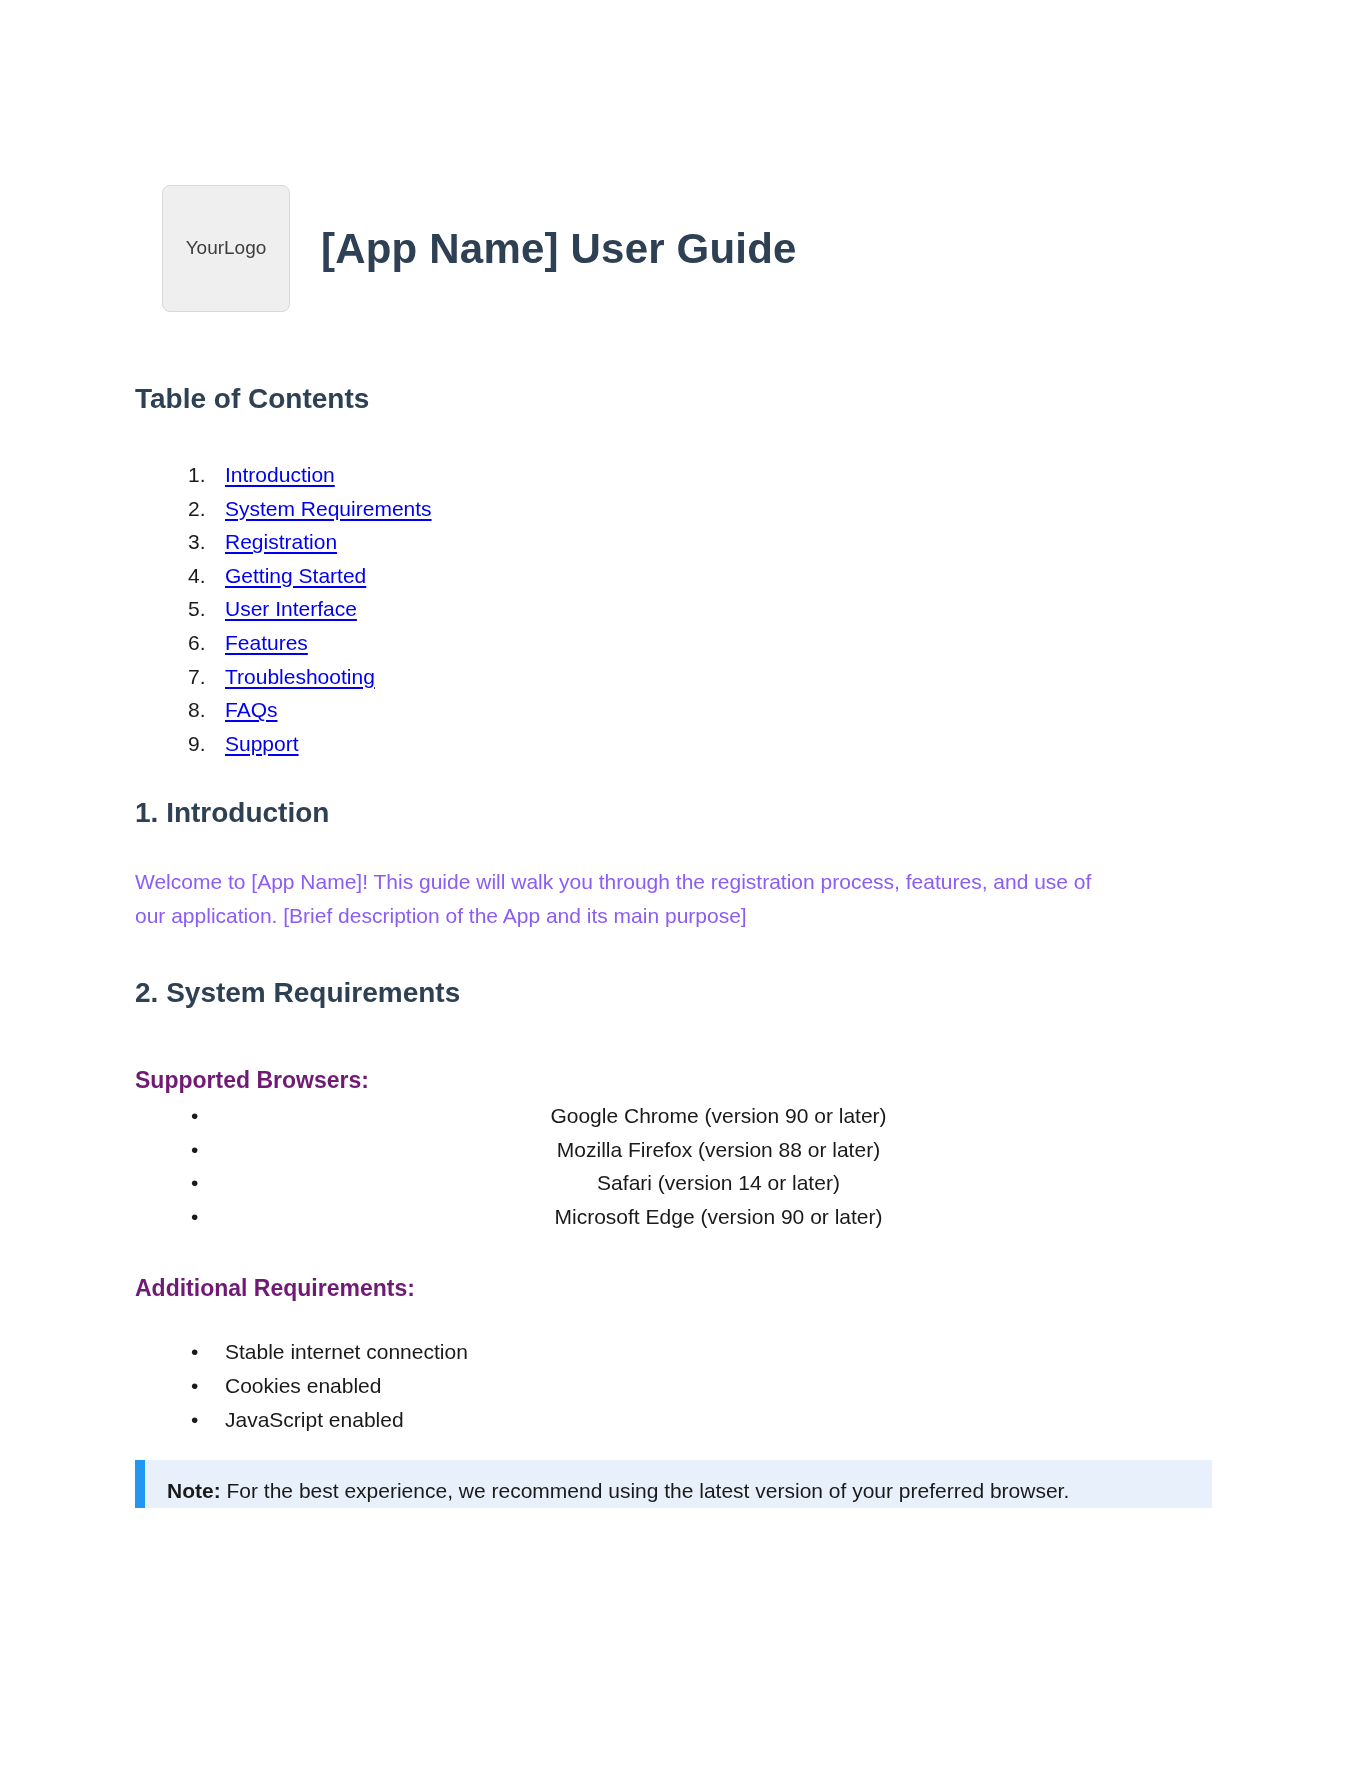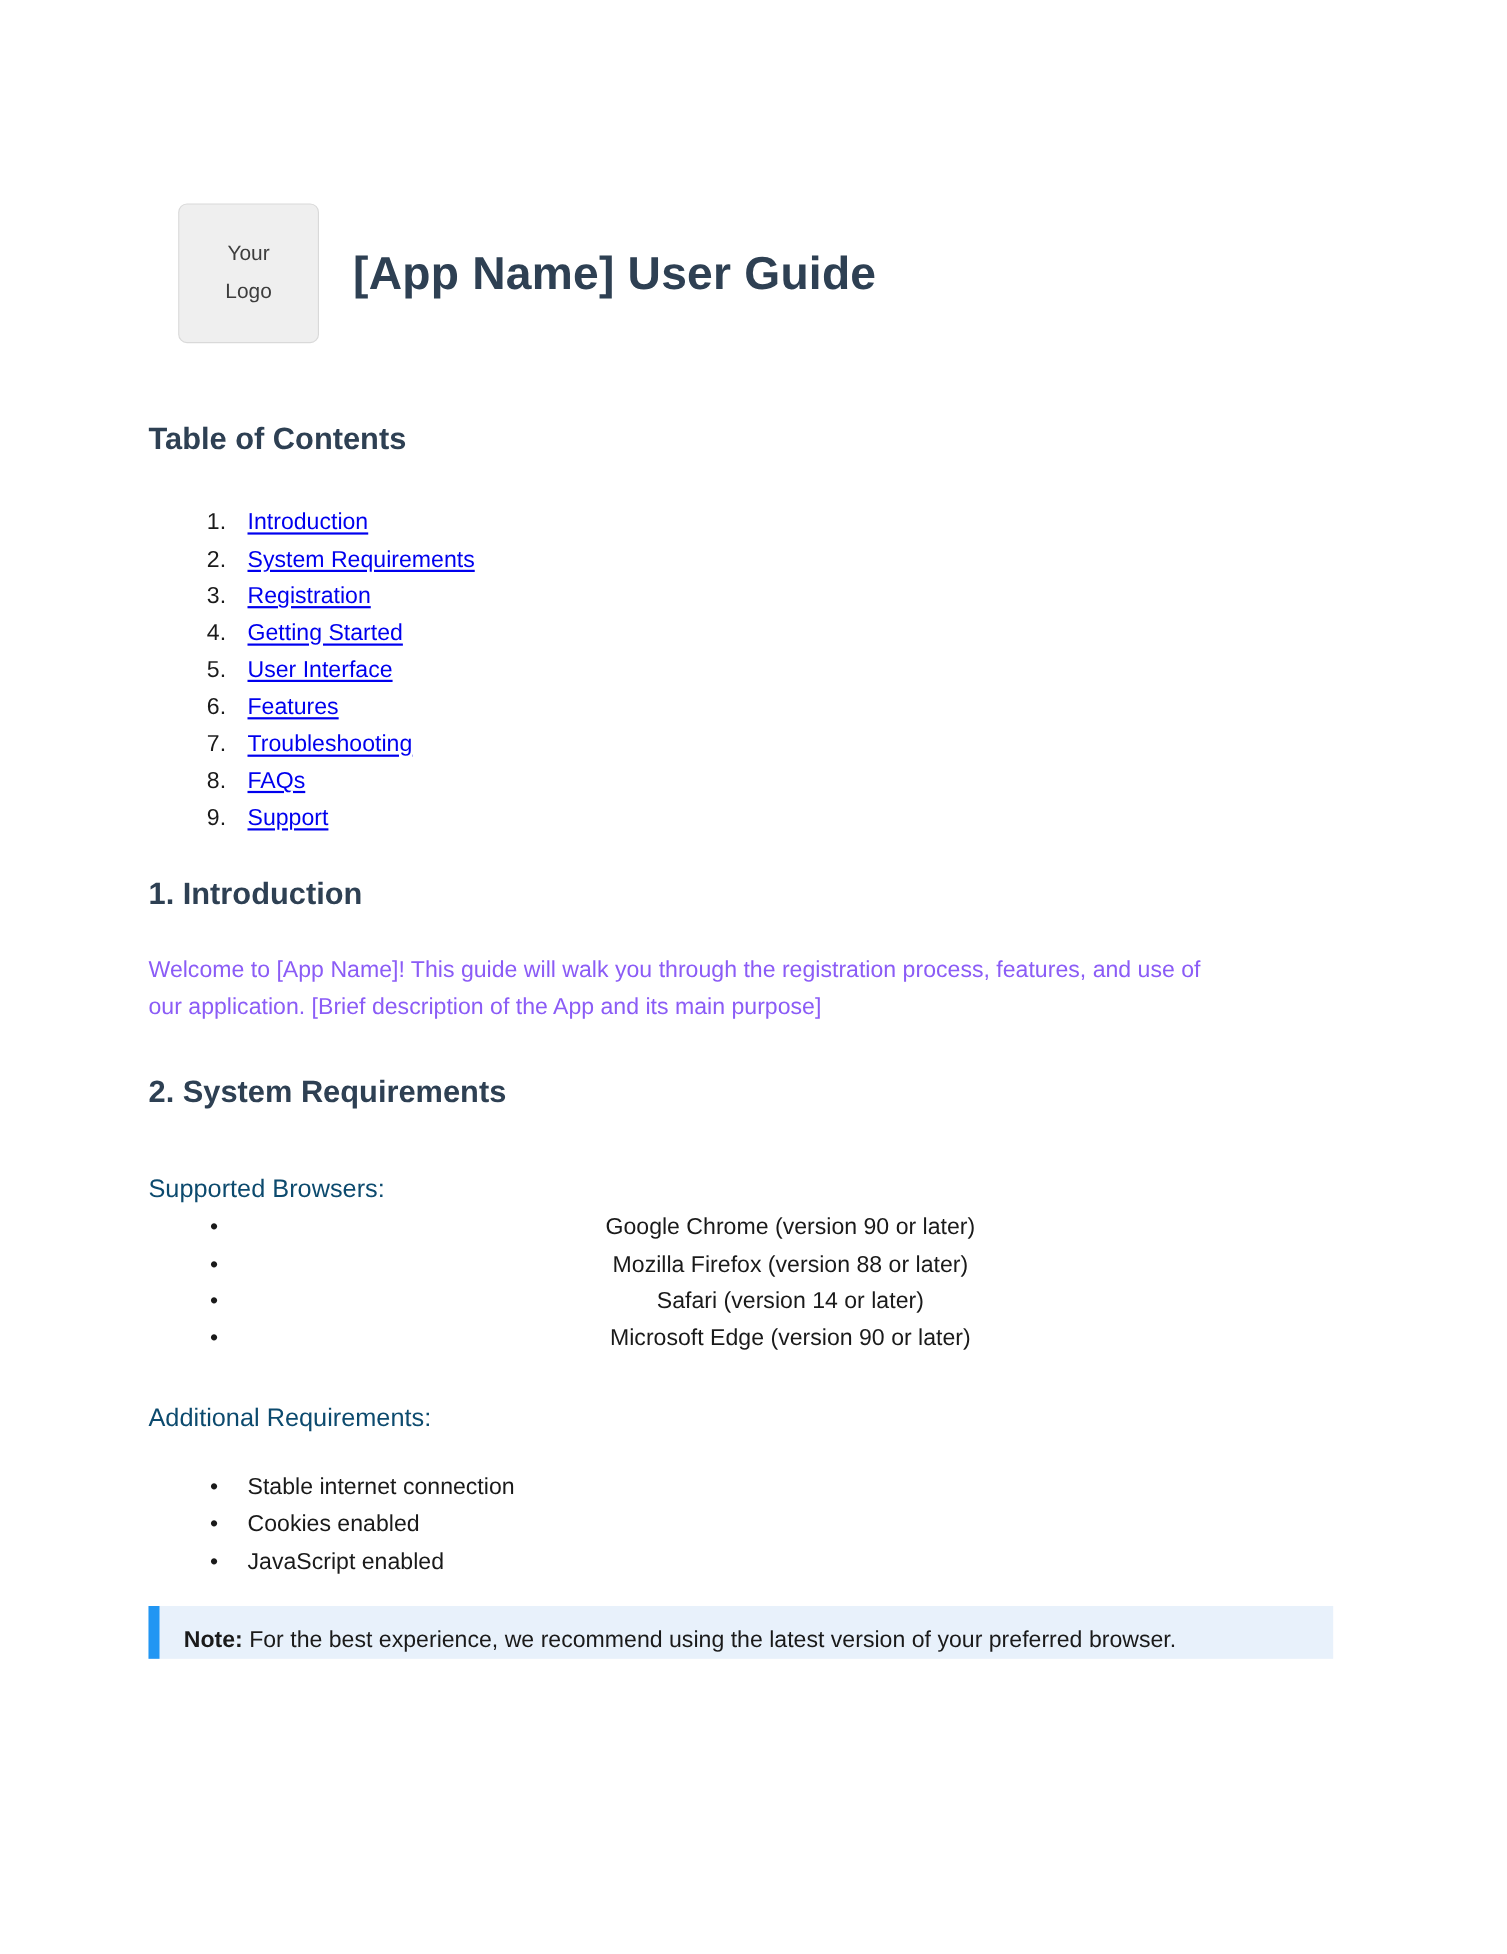--- a/index.html
+++ b/index.html
@@ -13,21 +13,21 @@
   .page { padding: 185px 158px 0 135px; }
 
   
   .doc-header { display: flex; align-items: center; }
   .logo-box {
     width: 128px; height: 127px;
     margin-left: 27px;
     background: #efefef;
     border: 1px solid #d9d9d9;
     border-radius: 8px;
-    display: flex; flex-direction: column;
+    display: flex; 
     align-items: center; justify-content: center;
     color: #3d3d3d; font-size: 19px; line-height: 1.8;
     flex: 0 0 auto;
   }
   .page-title {
     margin-left: 31px;
     font-size: 42px; font-weight: bold;
     color: #2e4053;
     letter-spacing: 0.2px;
     text-align: center;
@@ -35,21 +35,21 @@
 
   
   h2.sec {
     font-size: 28px; font-weight: bold; color: #2e4053;
     line-height: 1.25;
   }
   .toc-heading { margin-top: 69px; }
   .intro-heading { margin-top: 35px; }
   .sysreq-heading { margin-top: 42px; }
   h3.sub {
-    font-size: 23px; font-weight: normal; color: #0c4a6e;
+    font-size: 23px; font-weight: bold; color: #701a75;
     line-height: 1.25;
   }
   .browsers-heading { margin-top: 56px; }
   .addreq-heading { margin-top: 40px; }
 
   
   p.body-text {
     font-size: 21px; line-height: 1.6;
     margin-top: 35px;
     max-width: 970px;

